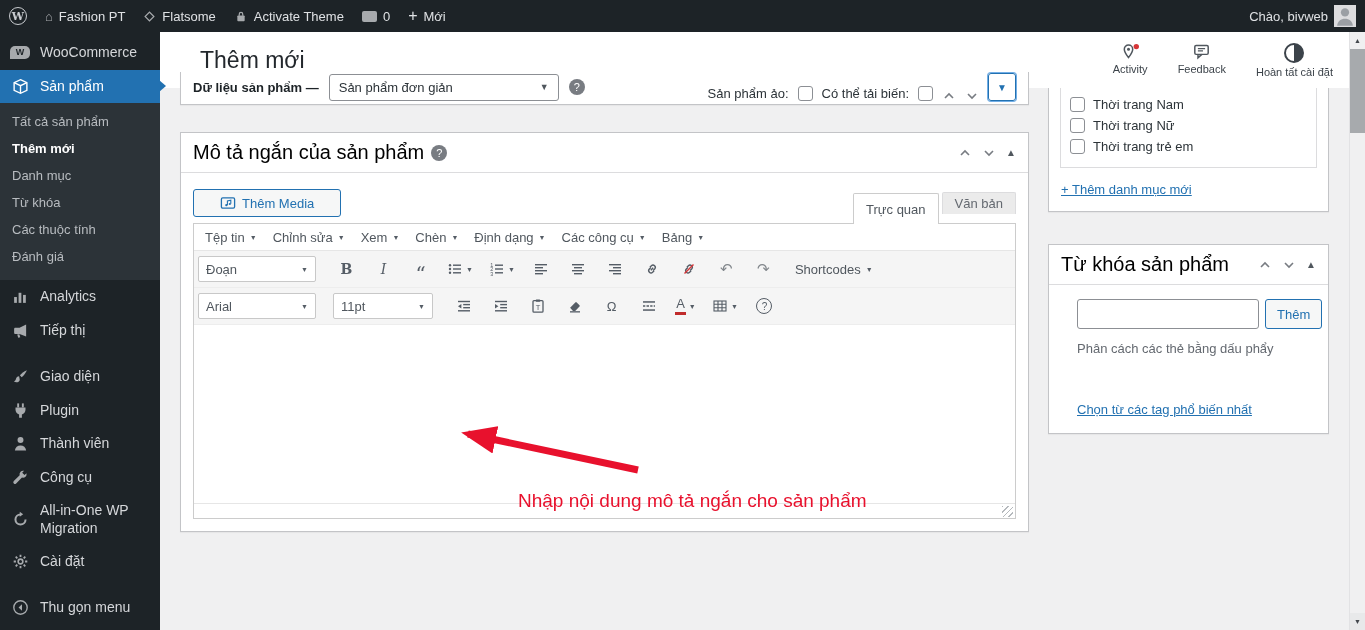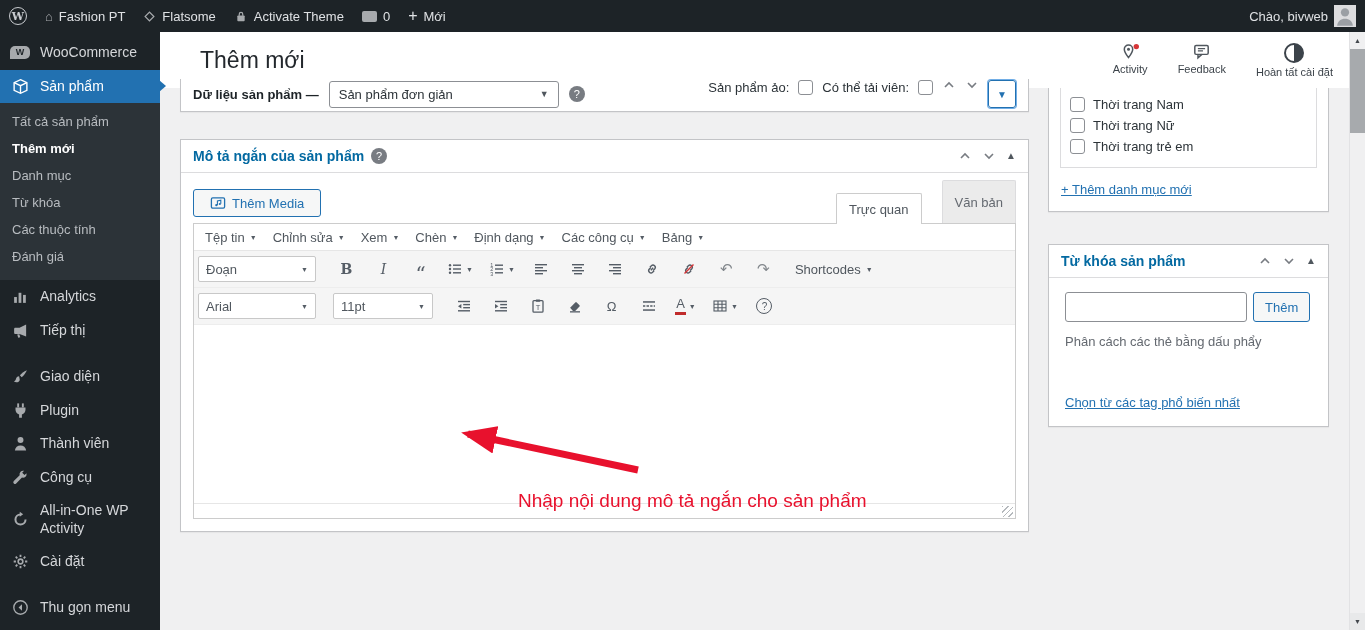--- a/index.html
+++ b/index.html
@@ -33,50 +33,50 @@
 .collapse-item{margin-top:auto;margin-bottom:6px}
 
 
 .page-header{position:absolute;left:160px;top:32px;right:16px;height:56px;background:#fff;display:flex;align-items:center;z-index:5}
 .page-title{font-size:23px;color:#23282d;padding-left:40px;font-weight:400;font-family:"Liberation Sans",sans-serif}
 .header-actions{margin-left:auto;display:flex;align-items:flex-start;gap:30px;padding-right:16px}
 .ha{display:flex;flex-direction:column;align-items:center;gap:3px;font-size:11px;color:#3c434a;cursor:pointer}
 .contrast{width:20px;height:20px;border-radius:50%;border:2px solid #3c434a;background:linear-gradient(90deg,#fff 0 50%,#3c434a 50% 100%)}
 
 
-.left-col{position:absolute;left:180px;top:79px;width:849px;z-index:6}
+.left-col{position:absolute;left:180px;top:72px;width:849px;z-index:6}
 .right-col{position:absolute;left:1048px;top:88px;width:281px;z-index:6}
 .panel{background:#fff;border:1px solid #c3c4c7;box-shadow:0 1px 1px rgba(0,0,0,.04)}
 .cut-top{border-top:none}
 .panel-head{display:flex;align-items:center;gap:7px;padding:8px 12px;border-bottom:1px solid #dcdcde;cursor:pointer}
-.panel-title{font-size:14px;font-weight:700;color:#0369a1}
+.panel-title{font-size:20px;font-weight:400;color:#000000}
 .panel-controls{margin-left:auto;display:flex;align-items:center;gap:10px}
 .sort-btn{color:#787c82;display:flex;cursor:pointer;padding:1px}
 .toggle-tri{font-size:10px;color:#50575e;cursor:pointer;line-height:1}
 .help-tip{width:16px;height:16px;border-radius:50%;background:#787c82;color:#fff;font-size:11px;display:flex;align-items:center;justify-content:center;flex:none;cursor:pointer}
 
 
 .pd-strip{height:33px;overflow:hidden}
 .pd-row{display:flex;align-items:center;gap:10px;padding:0 12px;height:42px;margin-top:-6px}
 .pd-title{font-weight:700;font-size:13px;white-space:nowrap}
 .select{background:#fff;border:1px solid #8c8f94;border-radius:3px;height:27px;display:flex;align-items:center;justify-content:space-between;padding:8px 9px;font-size:13px;color:#2c3338;cursor:pointer}
 .pd-select{width:230px}
 .sel-caret{font-size:9px;color:#50575e;line-height:1}
-.pd-right{margin-left:auto;display:flex;align-items:flex-start;gap:9px}
+.pd-right{margin-left:auto;display:flex;align-items:flex-end;gap:9px}
 .cb-label{font-size:13px;color:#2c3338;white-space:nowrap}
 .checkbox{width:15px;height:15px;border:1px solid #8c8f94;border-radius:3px;background:#fff;cursor:pointer;flex:none}
 .pd-toggle{width:28px;height:28px;border:1px solid #2271b1;border-radius:3px;box-shadow:0 0 0 1px #72aee6;display:flex;align-items:center;justify-content:center;color:#2271b1;font-size:10px;cursor:pointer}
 
 
 .sd-panel{margin-top:27px}
 .panel-body{padding:10px 12px 12px}
 .editor-tools{display:flex;align-items:flex-end;justify-content:space-between;height:40px}
-.add-media-btn{display:flex;align-items:center;gap:6px;background:#f6f7f7;border:1px solid #2271b1;color:#2271b1;border-radius:3px;height:28px;padding:0 16px;font-size:13px;cursor:pointer;margin-bottom:6px}
-.editor-tabs{display:flex;gap:20px;align-items:flex-end}
-.etab{height:43px;padding:0 12px;display:flex;align-items:center;font-size:13px;cursor:pointer;border:1px solid #ccc;border-bottom:none;border-radius:2px 2px 0 0}
+.add-media-btn{display:flex;align-items:center;gap:6px;background:#f6f7f7;border:1px solid #2271b1;color:#2271b1;border-radius:3px;height:28px;padding:0 26px;font-size:13px;cursor:pointer;margin-bottom:6px}
+.editor-tabs{display:flex;gap:3px;align-items:flex-start}
+.etab{height:22px;padding:0 12px;display:flex;align-items:center;font-size:13px;cursor:pointer;border:1px solid #ccc;border-bottom:none;border-radius:2px 2px 0 0}
 .etab.active{background:#fff;color:#50575e;position:relative;top:1px;z-index:2;height:31px}
 .etab.inactive{background:#ebebeb;color:#646970;border-color:#dcdcde}
 .editor{border:1px solid #ccc;background:#fff;position:relative;z-index:1}
 .menubar{display:flex;align-items:center;padding:0 3px;height:27px;border-bottom:1px solid #e6e6e6;background:#fff}
 .menu-btn{display:flex;align-items:center;gap:5px;padding:0 8px;height:100%;font-size:13px;color:#50575e;cursor:pointer}
 .caret{font-size:7px;color:#555d66;line-height:1}
 .toolbar{background:#f5f5f5;padding:5px 4px;display:flex;align-items:center;gap:10px;border-bottom:1px solid #ededed}
 .tb-select{height:26px;background:#fff;border:1px solid #c8c8c8;border-radius:2px;display:flex;align-items:center;justify-content:space-between;padding:0 7px;font-size:13px;color:#50575e;cursor:pointer;margin-right:7px}
 .w118{width:118px}.w100{width:100px}
 .tb-btn{min-width:27px;height:26px;border-radius:2px;display:flex;align-items:center;justify-content:center;color:#555d66;cursor:pointer;gap:3px;padding:0 3px}
@@ -91,21 +91,21 @@
 .grip{width:11px;height:11px;background:repeating-linear-gradient(135deg,#b5b9bd 0 1px,transparent 1px 4px);cursor:nwse-resize}
 .help-circle{width:16px;height:16px;border-radius:50%;border:1.4px solid #555d66;color:#555d66;font-size:10px;display:flex;align-items:center;justify-content:center}
 
 
 .cat-panel{padding:0 11px 14px}
 .cat-listbox{border:1px solid #dcdcde;border-top:none;padding:6px 9px 10px}
 .cat-item{display:flex;align-items:center;gap:8px;padding:3px 0;font-size:13px;color:#2c3338;cursor:pointer}
 .add-cat{margin-top:14px;padding-left:1px}
 .link{color:#2271b1;text-decoration:underline;font-size:13px;cursor:pointer}
 .tags-panel{margin-top:32px}
-.tags-body{padding:14px 16px 16px}
+.tags-body{padding:14px 28px 16px}
 .tags-row{display:flex;gap:6px}
 .tags-input{width:182px;height:30px;border:1px solid #8c8f94;border-radius:3px;background:#fff;padding:0 8px;font:inherit;color:#2c3338}
 .btn-secondary{height:30px;padding:0 11px;background:#f6f7f7;border:1px solid #2271b1;border-radius:3px;color:#2271b1;font-size:13px;cursor:pointer;font-family:inherit}
 .tags-hint{margin-top:12px;font-size:13px;color:#646970}
 .tags-link-row{margin-top:46px}
 
 
 .scrollbar{position:absolute;top:32px;right:0;bottom:0;width:16px;background:#f0f0f1;border-left:1px solid #e2e2e4;z-index:55}
 .sb-btn{height:17px;display:flex;align-items:center;justify-content:center;font-size:7px;color:#43484d;cursor:pointer}
 .sb-down{position:absolute;bottom:0;left:0;right:0;background:#e8e9ea}
@@ -245,21 +245,21 @@
     </span>
     <span>Công cụ</span>
   </div>
   <div class="menu-item">
     <span class="mi-icon">
       <svg width="17" height="17" viewBox="0 0 16 16" fill="currentColor">
           <path d="M8 2.3A5.7 5.7 0 1 0 13.7 8h-1.9A3.8 3.8 0 1 1 8 4.2z"></path>
           <path d="M7.3.8l3.2 2.3-3.2 2.3z"></path>
         </svg>
     </span>
-    <span>All-in-One WP Activity</span>
+    <span>All-in-One WP Migration</span>
   </div>
   <div class="menu-item">
     <span class="mi-icon">
       <svg width="17" height="17" viewBox="0 0 16 16" fill="none" stroke="currentColor">
           <circle cx="8" cy="8" r="2.2" stroke-width="1.5"></circle>
           <path d="M8 1.6v2.1M8 12.3v2.1M1.6 8h2.1M12.3 8h2.1M3.5 3.5l1.5 1.5M11 11l1.5 1.5M12.5 3.5L11 5M5 11l-1.5 1.5" stroke-width="1.7"></path>
         </svg>
     </span>
     <span>Cài đặt</span>
   </div>
@@ -310,21 +310,21 @@
     <div class="pd-row">
       <span class="pd-title">Dữ liệu sản phẩm —</span>
       <div class="select pd-select">
         <span>Sản phẩm đơn giản</span>
         <span class="sel-caret">▼</span>
       </div>
       <span class="help-tip">?</span>
       <div class="pd-right">
         <span class="cb-label">Sản phẩm ảo:</span>
         <span class="checkbox"></span>
-        <span class="cb-label">Có thể tải viên:</span>
+        <span class="cb-label">Có thể tải biến:</span>
         <span class="checkbox"></span>
         <span class="sort-btn">
           <svg width="12" height="8" viewBox="0 0 12 8" fill="none" stroke="currentColor" stroke-width="1.6">
               <path d="M2 6l4-4 4 4"></path>
             </svg>
         </span>
         <span class="sort-btn">
           <svg width="12" height="8" viewBox="0 0 12 8" fill="none" stroke="currentColor" stroke-width="1.6">
               <path d="M2 2l4 4 4-4"></path>
             </svg>

